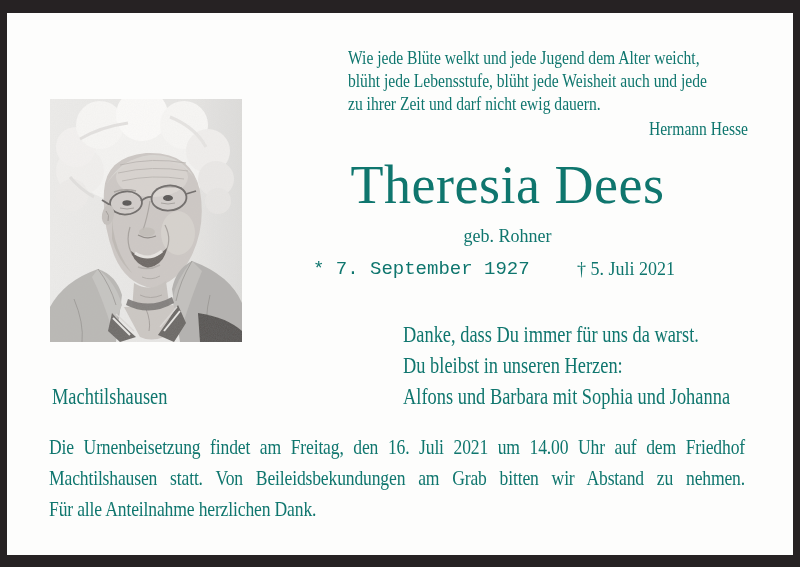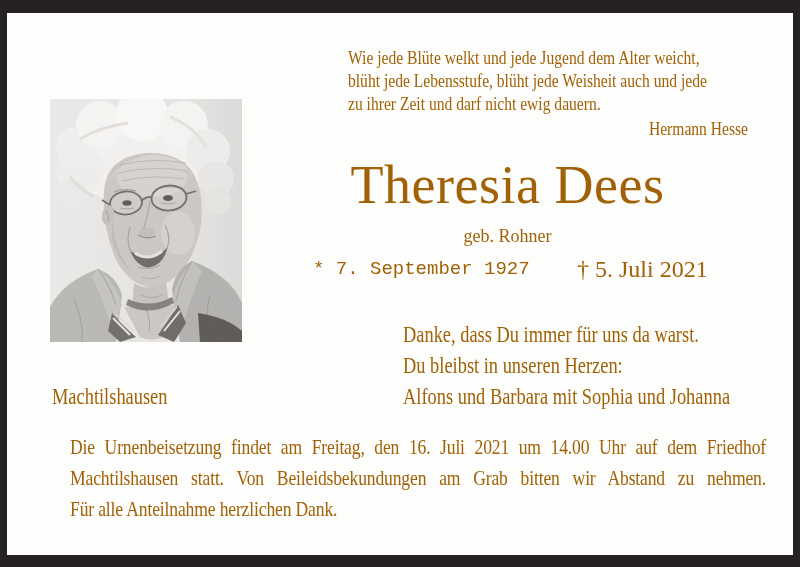--- a/index.html
+++ b/index.html
@@ -5,21 +5,21 @@
   html,body{margin:0;padding:0;background:#ffffff;}
   .page{
     position:relative;
     width:800px;height:567px;
     box-sizing:border-box;
     border-style:solid;
     border-color:#262223;
     border-width:13px 7px 12px 7px;
     background:#fdfdfc;
     font-family:"Liberation Serif","DejaVu Serif",serif;
-    color:#a16207;
+    color:#0f766e;
     overflow:hidden;
   }
   .content{position:relative;width:786px;height:542px;}
   .abs{position:absolute;}
 
   
   .quote{left:341px;top:33px;width:400px;}
   .quote-line{
     font-size:19px;line-height:23px;white-space:nowrap;
     transform:scaleX(0.82);transform-origin:0 0;
@@ -30,34 +30,34 @@
   }
 
   
   .name{
     left:163px;top:143px;width:675px;margin:0;
     text-align:center;font-weight:normal;
     font-size:54px;line-height:58px;letter-spacing:0.5px;
   }
   .maiden{left:163px;top:212px;width:675px;text-align:center;font-size:18px;line-height:22px;}
   .birth{left:306px;top:245px;font-size:19px;line-height:23px;font-family:Liberation Mono, monospace;}
-  .death{left:570px;top:245px;font-size:24px;line-height:23px;}
+  .death{left:570px;top:245px;font-size:18px;line-height:23px;}
 
   
   .cond{
     font-size:23px;line-height:27px;white-space:nowrap;
     transform:scaleX(0.8);transform-origin:0 0;
   }
   .line-thanks1{left:396px;top:308px;}
   .line-thanks2{left:396px;top:339px;}
   .line-place{left:45px;top:370px;}
   .line-family{left:396px;top:370px;}
 
   
-  .announcement{left:63px;top:418px;width:700px;height:96px;}
+  .announcement{left:42px;top:418px;width:700px;height:96px;}
   .a-line{
     width:870px;font-size:22px;line-height:31px;letter-spacing:-0.2px;
     transform:scaleX(0.8);transform-origin:0 0;
     text-align:justify;text-align-last:justify;
   }
   .a-line.last{text-align:left;text-align-last:left;}
 
   
   .photo{left:43px;top:86px;width:192px;height:243px;margin:0;padding:0;}
   .photo svg{display:block;}

